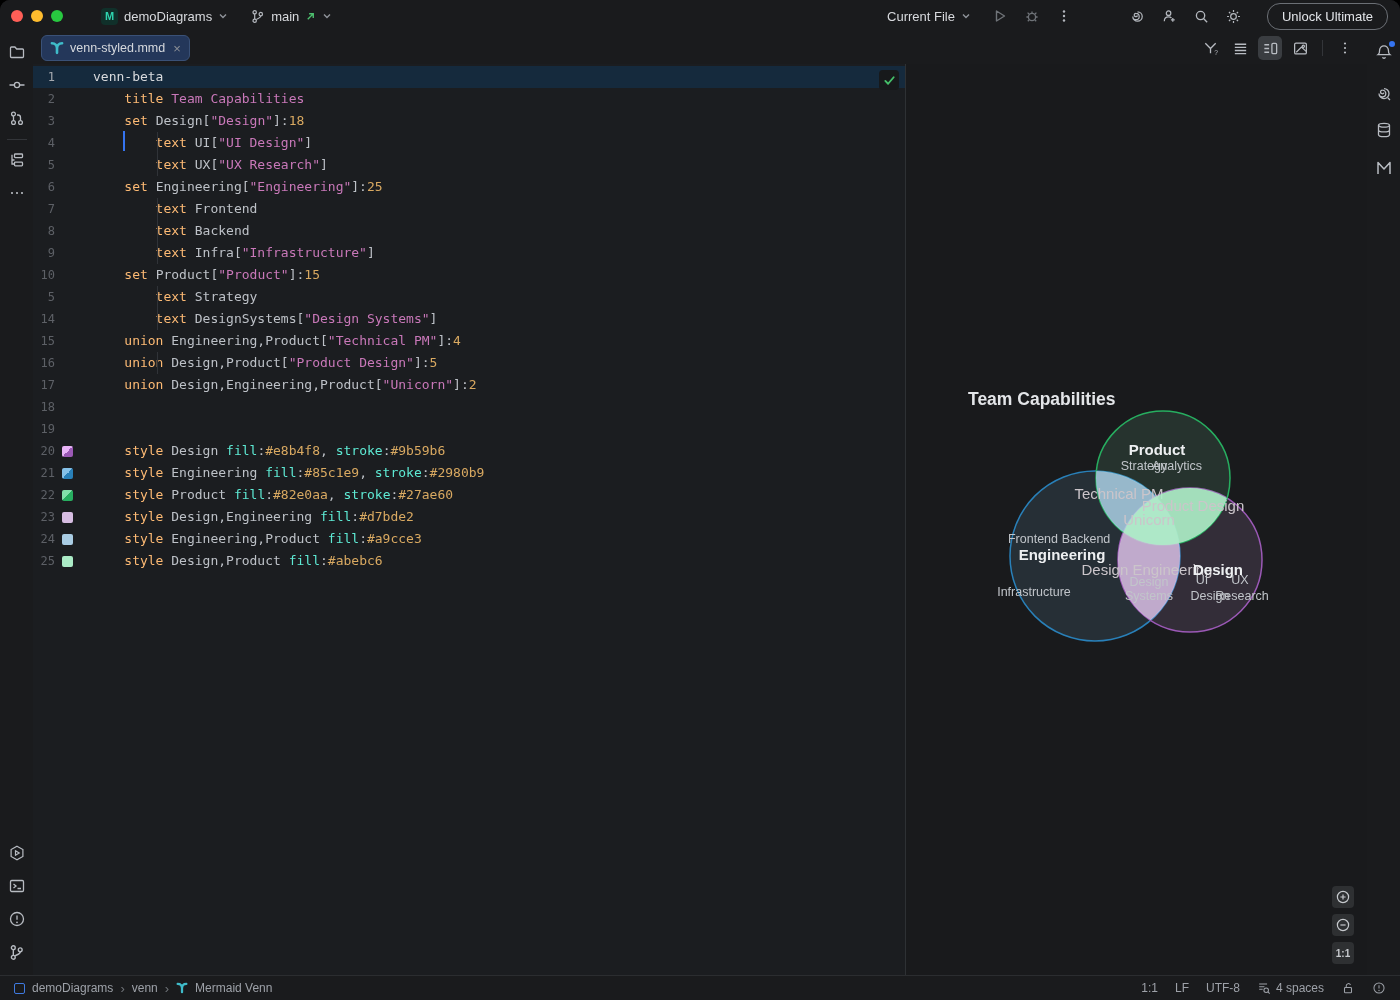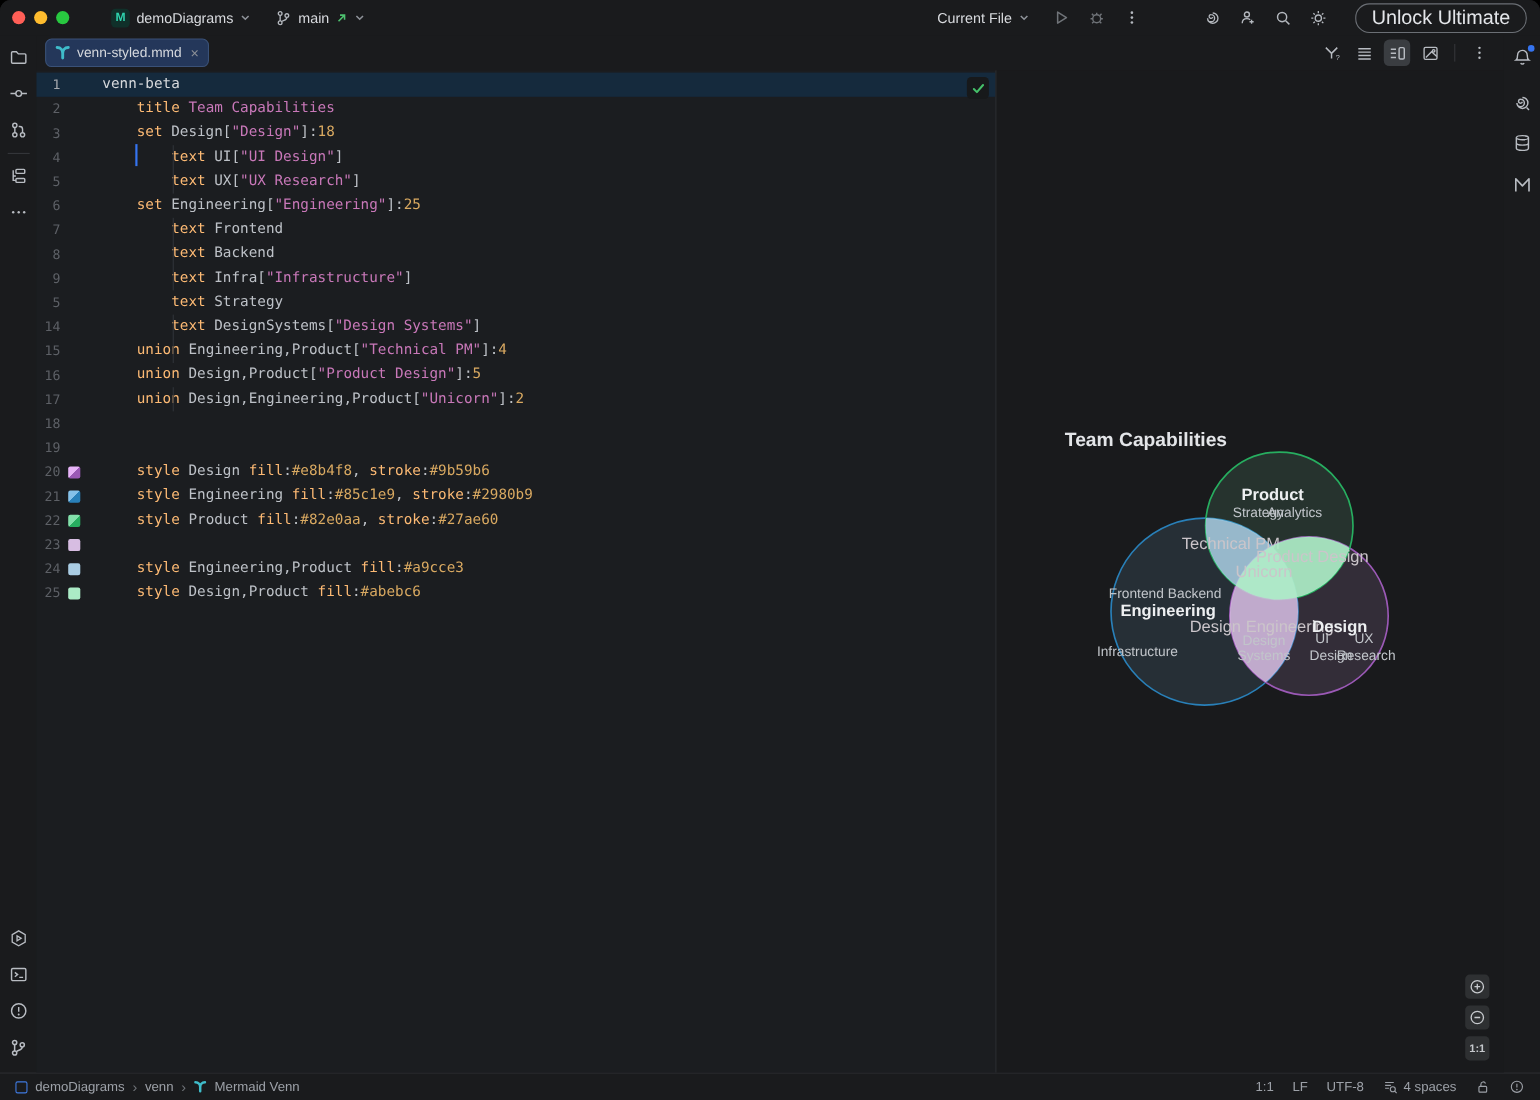--- a/index.html
+++ b/index.html
@@ -10,21 +10,21 @@
   .traffic{display:flex;gap:8px;padding-left:11px;width:68px;flex:none;}
   .tl{width:12px;height:12px;border-radius:50%;}
   .widget{display:flex;align-items:center;gap:6px;margin-left:22px;cursor:default;}
   .proj-icon{width:17px;height:17px;border-radius:4px;background:#10302a;color:#2fd3ae;font-weight:bold;
     font-size:11px;display:flex;align-items:center;justify-content:center;}
   .chev{color:#8f939a;}
   .t-ic{color:#b4b8be;display:flex;align-items:center;justify-content:center;width:26px;height:26px;}
   .t-ic.dim{color:#6f7378;}
   .tb-right{margin-left:auto;display:flex;align-items:center;padding-right:12px;gap:6px;}
   .pill{height:25px;border:1px solid #6b6f75;border-radius:13px;display:flex;align-items:center;
-    padding:0 14px;color:#e3e5e9;font-size:18px;margin-left:14px;}
+    padding:0 14px;color:#e3e5e9;font-size:13px;margin-left:14px;}
   .grn{color:#4dc16f;font-size:13px;}
   
   .bodyrow{flex:1;display:flex;min-height:0;}
   .rail{width:33px;flex:none;display:flex;flex-direction:column;align-items:center;background:#1a1b1d;color:#b8bcc2;}
   .rail .ric{width:26px;height:26px;display:flex;align-items:center;justify-content:center;margin-top:7px;}
   .rail hr{border:none;border-top:1px solid #333539;width:20px;margin:8px 0 0 0;}
   .rail .spacer{flex:1;}
   .center{flex:1;display:flex;flex-direction:column;min-width:0;}
   
   .tabbar{height:32px;flex:none;display:flex;align-items:center;background:#1a1b1d;}
@@ -39,21 +39,21 @@
   .content{flex:1;display:flex;min-height:0;}
   .editor{flex:1;position:relative;background:#1b1d20;border-right:1px solid #2e3134;overflow:hidden;
     padding-top:2px;font-family:"DejaVu Sans Mono","Liberation Mono",monospace;font-size:13px;}
   .line{display:flex;height:22px;line-height:22px;white-space:pre;}
   .line.active{background:#152a3d;}
   .ln{width:22px;text-align:right;color:#5d6066;flex:none;font-size:12px;}
   .line.active .ln{color:#a6a9af;}
   .sw{width:16px;margin-left:4px;flex:none;display:flex;align-items:center;justify-content:center;}
   .swb{width:11px;height:11px;border-radius:2px;display:block;}
   .codetxt{padding-left:18px;}
-  .kw{color:#fdba74;}.id{color:#bdc1c7;}.str{color:#c978b9;}.num{color:#d9a961;}.prop{color:#fdba74;}.plain{color:#d8dadd;}
+  .kw{color:#fdba74;}.id{color:#bdc1c7;}.str{color:#c978b9;}.num{color:#d9a961;}.prop{color:#5eead4;}.plain{color:#d8dadd;}
   .caret{position:absolute;left:90px;top:67px;width:2px;height:20px;background:#3574f0;}
   .iguide{position:absolute;left:124px;width:1px;background:#303338;}
   .checkwrap{position:absolute;right:6px;top:6px;width:20px;height:20px;display:flex;align-items:center;
     justify-content:center;background:#17191b;border-radius:4px;color:#45c06a;}
   
   .preview{width:461px;flex:none;position:relative;background:#191a1c;overflow:hidden;}
   .venn-title{position:absolute;left:62px;top:325px;font-size:17.5px;font-weight:600;color:#e3e5e8;}
   svg text{font-family:"Liberation Sans","DejaVu Sans",sans-serif;}
   text.vb{font-size:15px;font-weight:bold;fill:#edeff1;}
   text.vu{font-size:15px;fill:#cbc5ca;}
@@ -277,31 +277,32 @@
           <div id="code-lines">
               <div class="line active"><span class="ln">1</span><span class="sw"></span><span class="codetxt"><span class="plain">venn-beta</span></span></div>
               <div class="line"><span class="ln">2</span><span class="sw"></span><span class="codetxt"><span class="kw">    title </span><span class="str">Team Capabilities</span></span></div>
               <div class="line"><span class="ln">3</span><span class="sw"></span><span class="codetxt"><span class="kw">    set </span><span class="id">Design[</span><span class="str">"Design"</span><span class="id">]:</span><span class="num">18</span></span></div>
               <div class="line"><span class="ln">4</span><span class="sw"></span><span class="codetxt"><span class="kw">        text </span><span class="id">UI[</span><span class="str">"UI Design"</span><span class="id">]</span></span></div>
               <div class="line"><span class="ln">5</span><span class="sw"></span><span class="codetxt"><span class="kw">        text </span><span class="id">UX[</span><span class="str">"UX Research"</span><span class="id">]</span></span></div>
               <div class="line"><span class="ln">6</span><span class="sw"></span><span class="codetxt"><span class="kw">    set </span><span class="id">Engineering[</span><span class="str">"Engineering"</span><span class="id">]:</span><span class="num">25</span></span></div>
               <div class="line"><span class="ln">7</span><span class="sw"></span><span class="codetxt"><span class="kw">        text </span><span class="id">Frontend</span></span></div>
               <div class="line"><span class="ln">8</span><span class="sw"></span><span class="codetxt"><span class="kw">        text </span><span class="id">Backend</span></span></div>
               <div class="line"><span class="ln">9</span><span class="sw"></span><span class="codetxt"><span class="kw">        text </span><span class="id">Infra[</span><span class="str">"Infrastructure"</span><span class="id">]</span></span></div>
+              <div class="line"><span class="ln">10</span><span class="sw"></span><span class="codetxt"><span class="kw">    set </span><span class="id">Product[</span><span class="str">"Product"</span><span class="id">]:</span><span class="num">15</span></span></div>
               <div class="line"><span class="ln">5</span><span class="sw"></span><span class="codetxt"><span class="kw">        text </span><span class="id">Strategy</span></span></div>
               <div class="line"><span class="ln">14</span><span class="sw"></span><span class="codetxt"><span class="kw">        text </span><span class="id">DesignSystems[</span><span class="str">"Design Systems"</span><span class="id">]</span></span></div>
               <div class="line"><span class="ln">15</span><span class="sw"></span><span class="codetxt"><span class="kw">    union </span><span class="id">Engineering,Product[</span><span class="str">"Technical PM"</span><span class="id">]:</span><span class="num">4</span></span></div>
               <div class="line"><span class="ln">16</span><span class="sw"></span><span class="codetxt"><span class="kw">    union </span><span class="id">Design,Product[</span><span class="str">"Product Design"</span><span class="id">]:</span><span class="num">5</span></span></div>
               <div class="line"><span class="ln">17</span><span class="sw"></span><span class="codetxt"><span class="kw">    union </span><span class="id">Design,Engineering,Product[</span><span class="str">"Unicorn"</span><span class="id">]:</span><span class="num">2</span></span></div>
               <div class="line"><span class="ln">18</span><span class="sw"></span><span class="codetxt"></span></div>
               <div class="line"><span class="ln">19</span><span class="sw"></span><span class="codetxt"></span></div>
               <div class="line"><span class="ln">20</span><span class="sw"><i class="swb" style="background: linear-gradient(135deg, rgb(232, 180, 248) 50%, rgb(155, 89, 182) 50%);"></i></span><span class="codetxt"><span class="kw">    style </span><span class="id">Design </span><span class="prop">fill</span><span class="id">:</span><span class="num">#e8b4f8</span><span class="id">, </span><span class="prop">stroke</span><span class="id">:</span><span class="num">#9b59b6</span></span></div>
               <div class="line"><span class="ln">21</span><span class="sw"><i class="swb" style="background: linear-gradient(135deg, rgb(133, 193, 233) 50%, rgb(41, 128, 185) 50%);"></i></span><span class="codetxt"><span class="kw">    style </span><span class="id">Engineering </span><span class="prop">fill</span><span class="id">:</span><span class="num">#85c1e9</span><span class="id">, </span><span class="prop">stroke</span><span class="id">:</span><span class="num">#2980b9</span></span></div>
               <div class="line"><span class="ln">22</span><span class="sw"><i class="swb" style="background: linear-gradient(135deg, rgb(130, 224, 170) 50%, rgb(39, 174, 96) 50%);"></i></span><span class="codetxt"><span class="kw">    style </span><span class="id">Product </span><span class="prop">fill</span><span class="id">:</span><span class="num">#82e0aa</span><span class="id">, </span><span class="prop">stroke</span><span class="id">:</span><span class="num">#27ae60</span></span></div>
-              <div class="line"><span class="ln">23</span><span class="sw"><i class="swb" style="background: rgb(215, 189, 226);"></i></span></div>
+              <div class="line"><span class="ln">23</span><span class="sw"><i class="swb" style="background: rgb(215, 189, 226);"></i></span><span class="codetxt"><span class="kw">    style </span><span class="id">Design,Engineering </span><span class="prop">fill</span><span class="id">:</span><span class="num">#d7bde2</span></span></div>
               <div class="line"><span class="ln">24</span><span class="sw"><i class="swb" style="background: rgb(169, 204, 227);"></i></span><span class="codetxt"><span class="kw">    style </span><span class="id">Engineering,Product </span><span class="prop">fill</span><span class="id">:</span><span class="num">#a9cce3</span></span></div>
               <div class="line"><span class="ln">25</span><span class="sw"><i class="swb" style="background: rgb(171, 235, 198);"></i></span><span class="codetxt"><span class="kw">    style </span><span class="id">Design,Product </span><span class="prop">fill</span><span class="id">:</span><span class="num">#abebc6</span></span></div>
             </div>
           <span class="caret"></span>
           <span class="iguide" style="top:68px;height:44px"></span>
           <span class="iguide" style="top:134px;height:66px"></span>
           <span class="iguide" style="top:222px;height:44px"></span>
           <span class="iguide" style="top:288px;height:22px"></span>
           <span class="checkwrap">
             <svg width="13" height="13" viewBox="0 0 14 14" fill="none" stroke="currentColor" stroke-width="2" stroke-linecap="round" stroke-linejoin="round">

